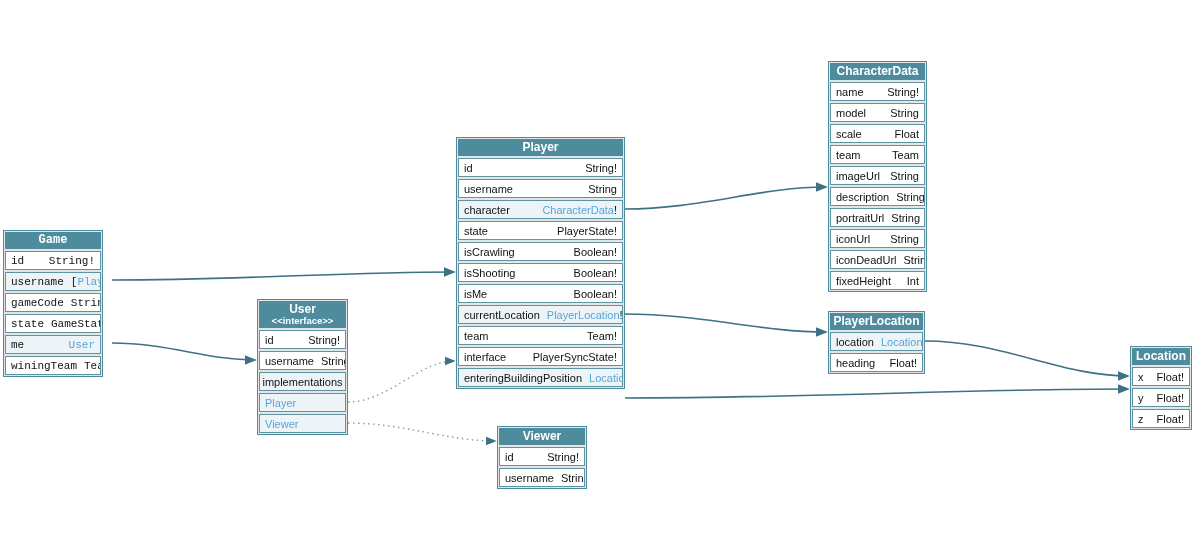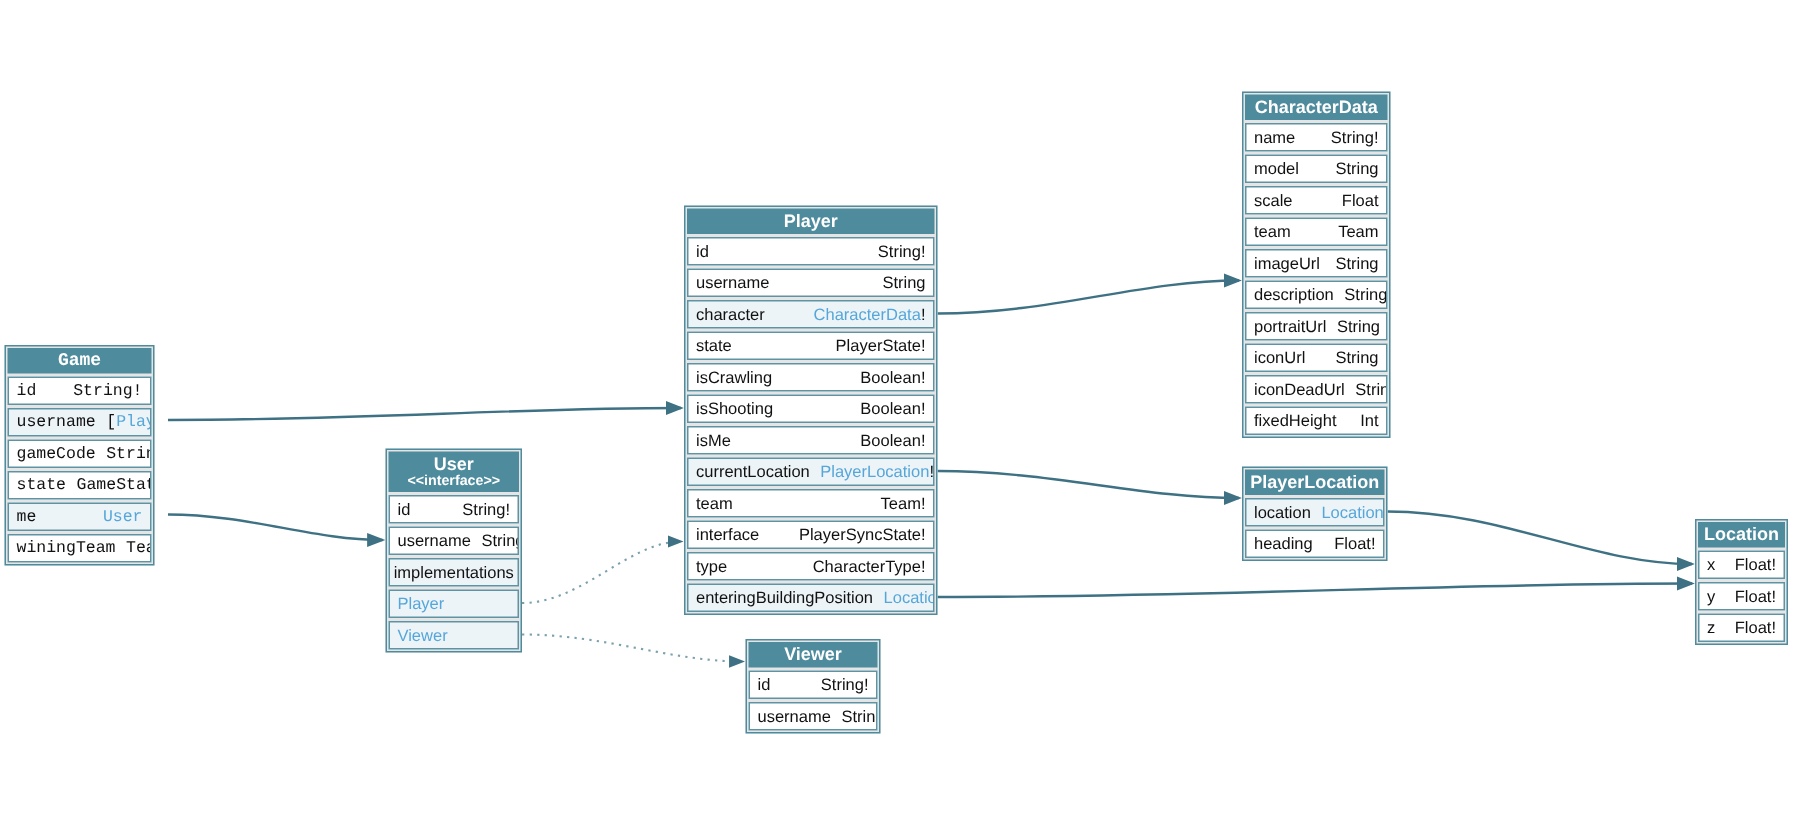--- a/index.html
+++ b/index.html
@@ -150,24 +150,20 @@
           <span class="ftype"><span class="link">PlayerLocation</span><span>!</span></span>
         </div>
         <div class="row">
           <span class="fname">team</span>
           <span class="ftype"><span>Team!</span></span>
         </div>
         <div class="row">
           <span class="fname">interface</span>
           <span class="ftype"><span>PlayerSyncState!</span></span>
         </div>
-        <div class="row">
-          <span class="fname">type</span>
-          <span class="ftype"><span>CharacterType!</span></span>
-        </div>
         <div class="row tinted">
           <span class="fname">enteringBuildingPosition</span>
           <span class="ftype"><span class="link">Location</span></span>
         </div>
       </div>
       <div class="node" style="left: 497px; top: 426px; width: 90px;">
         <div class="hdr">
           <div>Viewer</div>
         </div>
         <div class="row">

